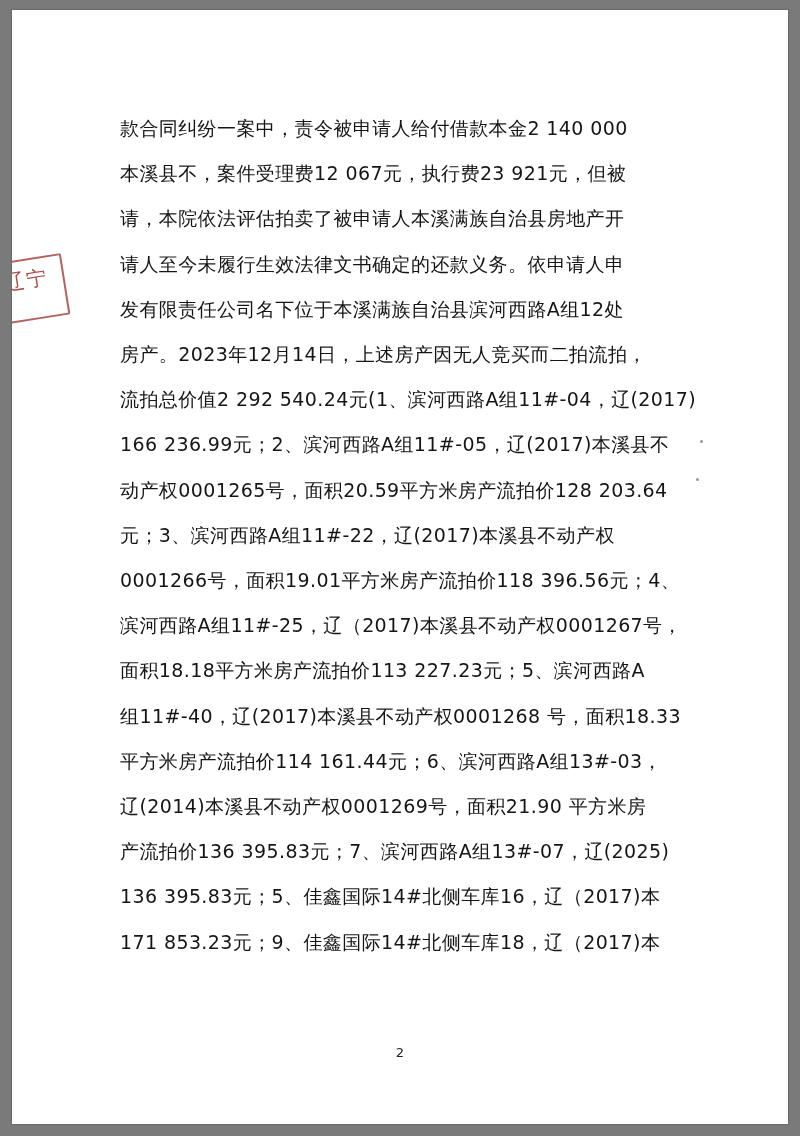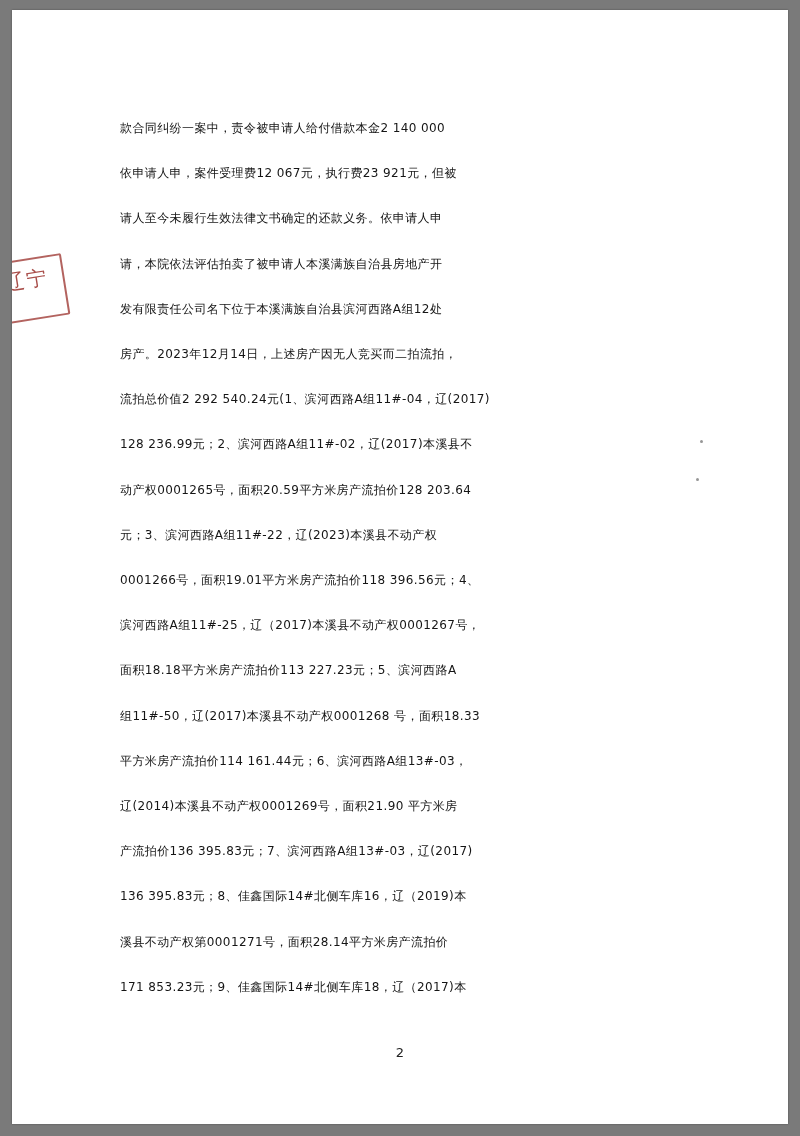--- a/index.html
+++ b/index.html
@@ -31,21 +31,21 @@
     box-shadow: 0 0 2px rgba(0,0,0,0.35);
   }
   .doc-body {
     position: absolute;
     left: 108px;
     top: 96px;
     width: 572px;
   }
   .doc-line {
     font-family: "DejaVu Sans", "Liberation Sans", sans-serif;
-    font-size: 12px;
+    font-size: 19px;
     line-height: 45.2px;
     color: #151515;
     letter-spacing: 0.4px;
     white-space: pre;
     font-weight: 400;
   }
   .page-number {
     position: absolute;
     left: 0;
     top: 1035px;
@@ -103,36 +103,35 @@
     <div class="seal-stamp">
       <div class="seal-box"></div>
       <div class="seal-text">辽宁</div>
     </div>
 
     <div class="speck s1"></div>
     <div class="speck s2"></div>
 
     <div class="doc-body">
       <div class="doc-line">款合同纠纷一案中，责令被申请人给付借款本金2 140 000</div>
-      <div class="doc-line">依申请人申，案件受理费12 067元，执行费23 921元，但被</div>
+      <div class="doc-line">本溪县不，案件受理费12 067元，执行费23 921元，但被</div>
+      <div class="doc-line">请，本院依法评估拍卖了被申请人本溪满族自治县房地产开</div>
       <div class="doc-line">请人至今未履行生效法律文书确定的还款义务。依申请人申</div>
-      <div class="doc-line">请，本院依法评估拍卖了被申请人本溪满族自治县房地产开</div>
       <div class="doc-line">发有限责任公司名下位于本溪满族自治县滨河西路A组12处</div>
       <div class="doc-line">房产。2023年12月14日，上述房产因无人竞买而二拍流拍，</div>
       <div class="doc-line">流拍总价值2 292 540.24元(1、滨河西路A组11#-04，辽(2017)</div>
-      <div class="doc-line">128 236.99元；2、滨河西路A组11#-02，辽(2017)本溪县不</div>
+      <div class="doc-line">166 236.99元；2、滨河西路A组11#-05，辽(2017)本溪县不</div>
       <div class="doc-line">动产权0001265号，面积20.59平方米房产流拍价128 203.64</div>
-      <div class="doc-line">元；3、滨河西路A组11#-22，辽(2023)本溪县不动产权</div>
+      <div class="doc-line">元；3、滨河西路A组11#-22，辽(2017)本溪县不动产权</div>
       <div class="doc-line">0001266号，面积19.01平方米房产流拍价118 396.56元；4、</div>
       <div class="doc-line">滨河西路A组11#-25，辽（2017)本溪县不动产权0001267号，</div>
       <div class="doc-line">面积18.18平方米房产流拍价113 227.23元；5、滨河西路A</div>
-      <div class="doc-line">组11#-50，辽(2017)本溪县不动产权0001268 号，面积18.33</div>
+      <div class="doc-line">组11#-40，辽(2017)本溪县不动产权0001268 号，面积18.33</div>
       <div class="doc-line">平方米房产流拍价114 161.44元；6、滨河西路A组13#-03，</div>
       <div class="doc-line">辽(2014)本溪县不动产权0001269号，面积21.90 平方米房</div>
-      <div class="doc-line">产流拍价136 395.83元；7、滨河西路A组13#-03，辽(2017)</div>
-      <div class="doc-line">136 395.83元；8、佳鑫国际14#北侧车库16，辽（2019)本</div>
-      <div class="doc-line">溪县不动产权第0001271号，面积28.14平方米房产流拍价</div>
+      <div class="doc-line">产流拍价136 395.83元；7、滨河西路A组13#-07，辽(2025)</div>
+      <div class="doc-line">136 395.83元；5、佳鑫国际14#北侧车库16，辽（2017)本</div>
       <div class="doc-line">171 853.23元；9、佳鑫国际14#北侧车库18，辽（2017)本</div>
     </div>
 
     <div class="page-number">2</div>
   </div>
 </div>
 
 </body></html>

